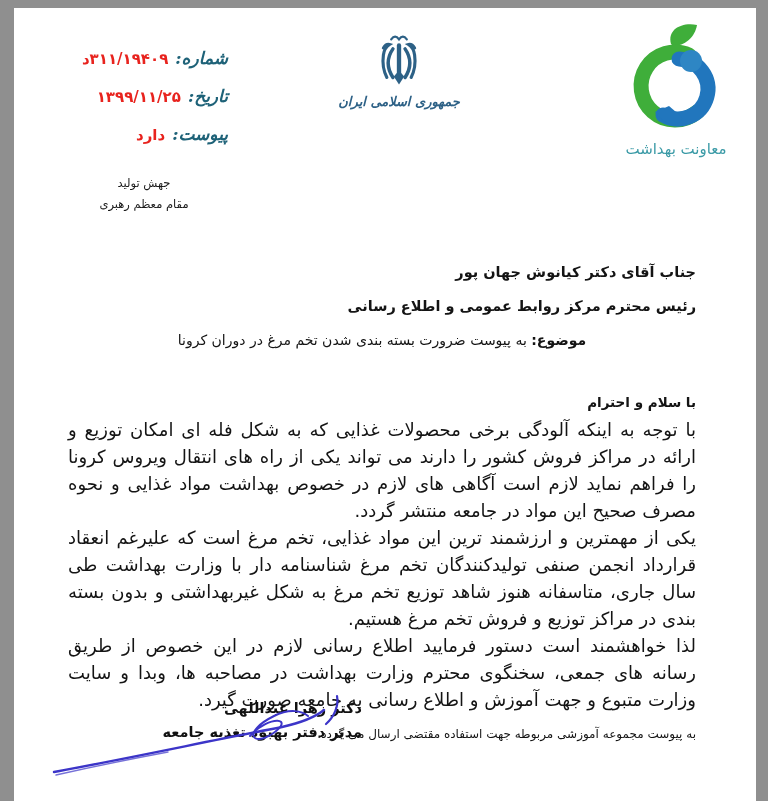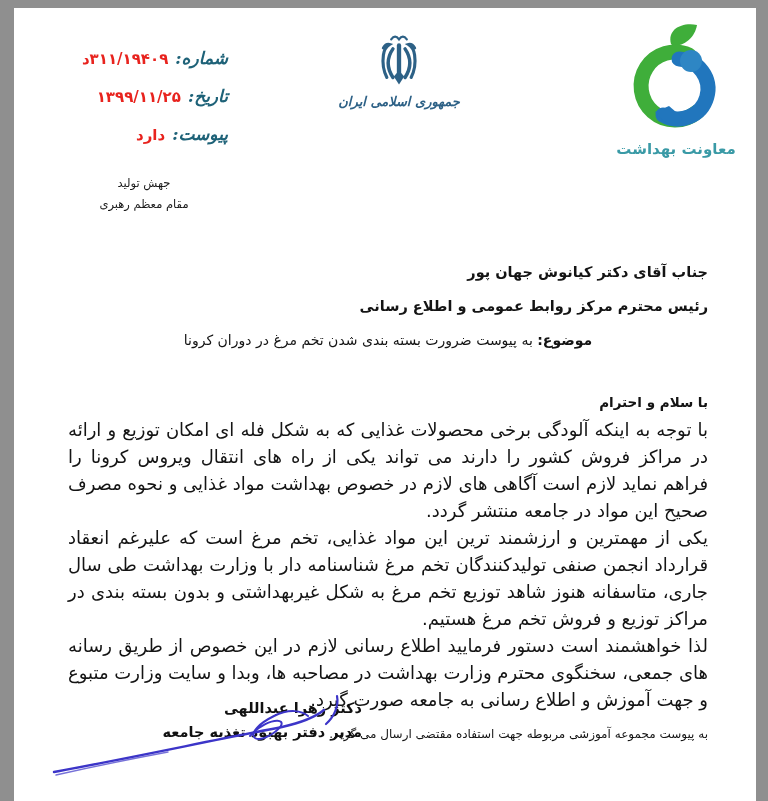--- a/index.html
+++ b/index.html
@@ -78,33 +78,33 @@
   }
 
   
   .logo-head {
     position: absolute;
     left: 586px; top: 14px;
     width: 152px;
     text-align: center;
   }
   .logo-caption {
-    font-weight: bold;
+    font-weight: normal;
     font-size: 15px;
     color: #3a9aa6;
     direction: rtl;
     margin-top: 2px;
     white-space: nowrap;
   }
 
   
   .letter-body {
     position: absolute;
     top: 247px; left: 0; right: 0;
-    padding: 0 48px 0 54px;
+    padding: 0 60px 0 54px;
     direction: rtl;
     color: #141414;
   }
   .recipient-name, .recipient-title {
     font-weight: bold;
     font-size: 14.5px;
     line-height: 34px;
   }
   .subject-line { font-size: 14px; line-height: 34px; text-align: center; }
   .subject-label { font-weight: bold; }

